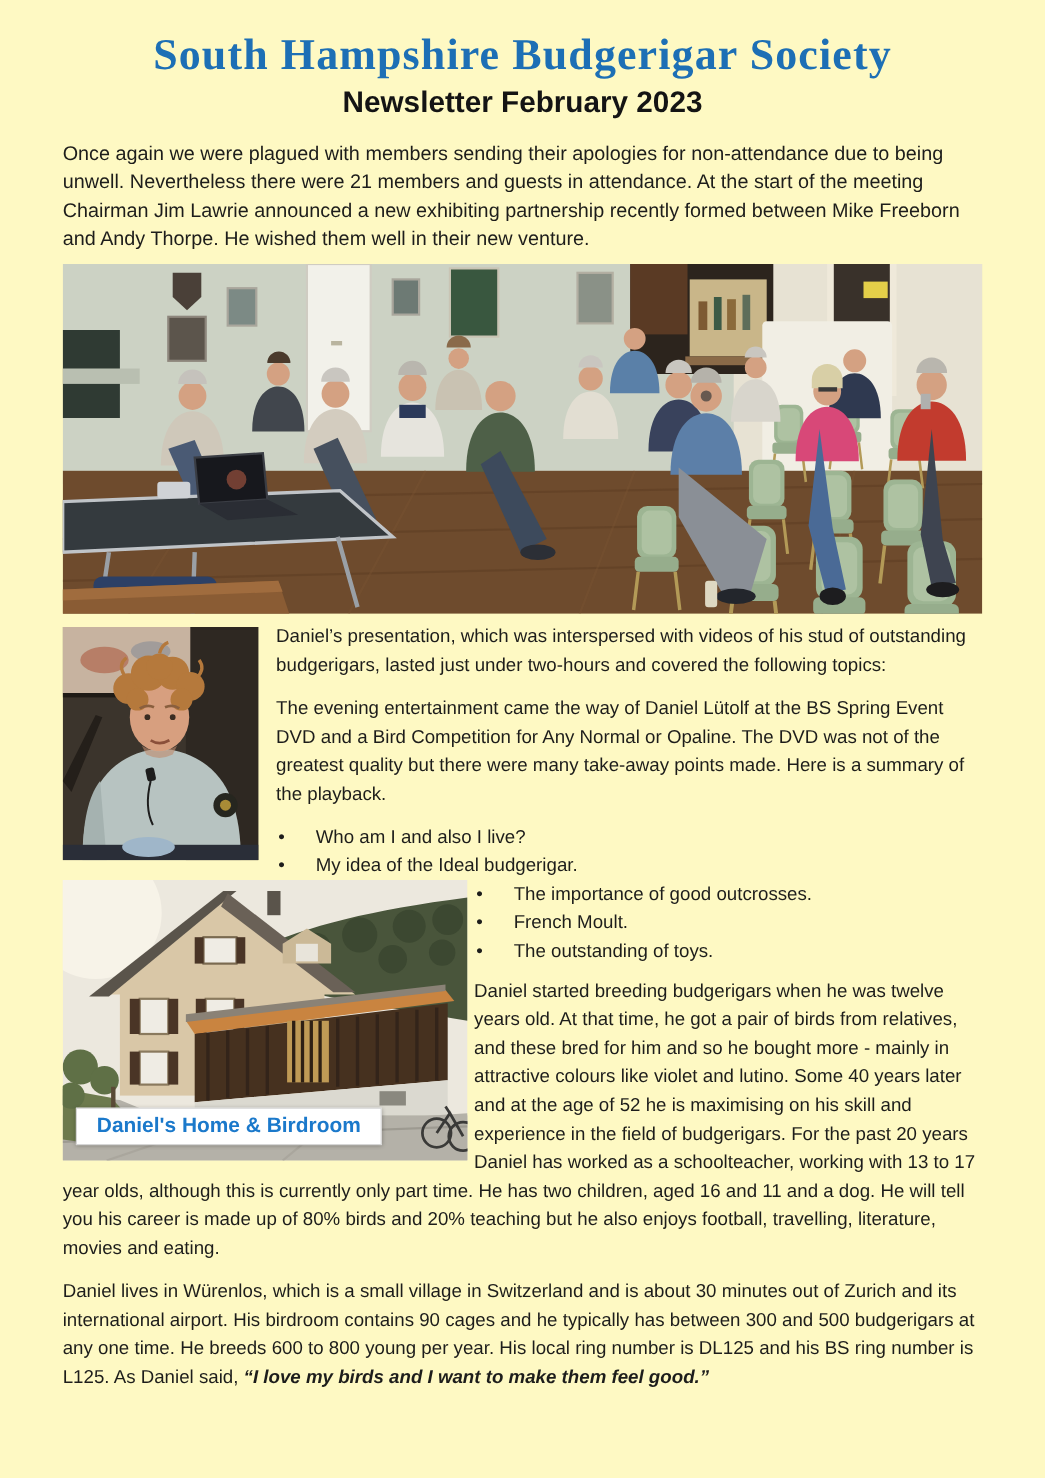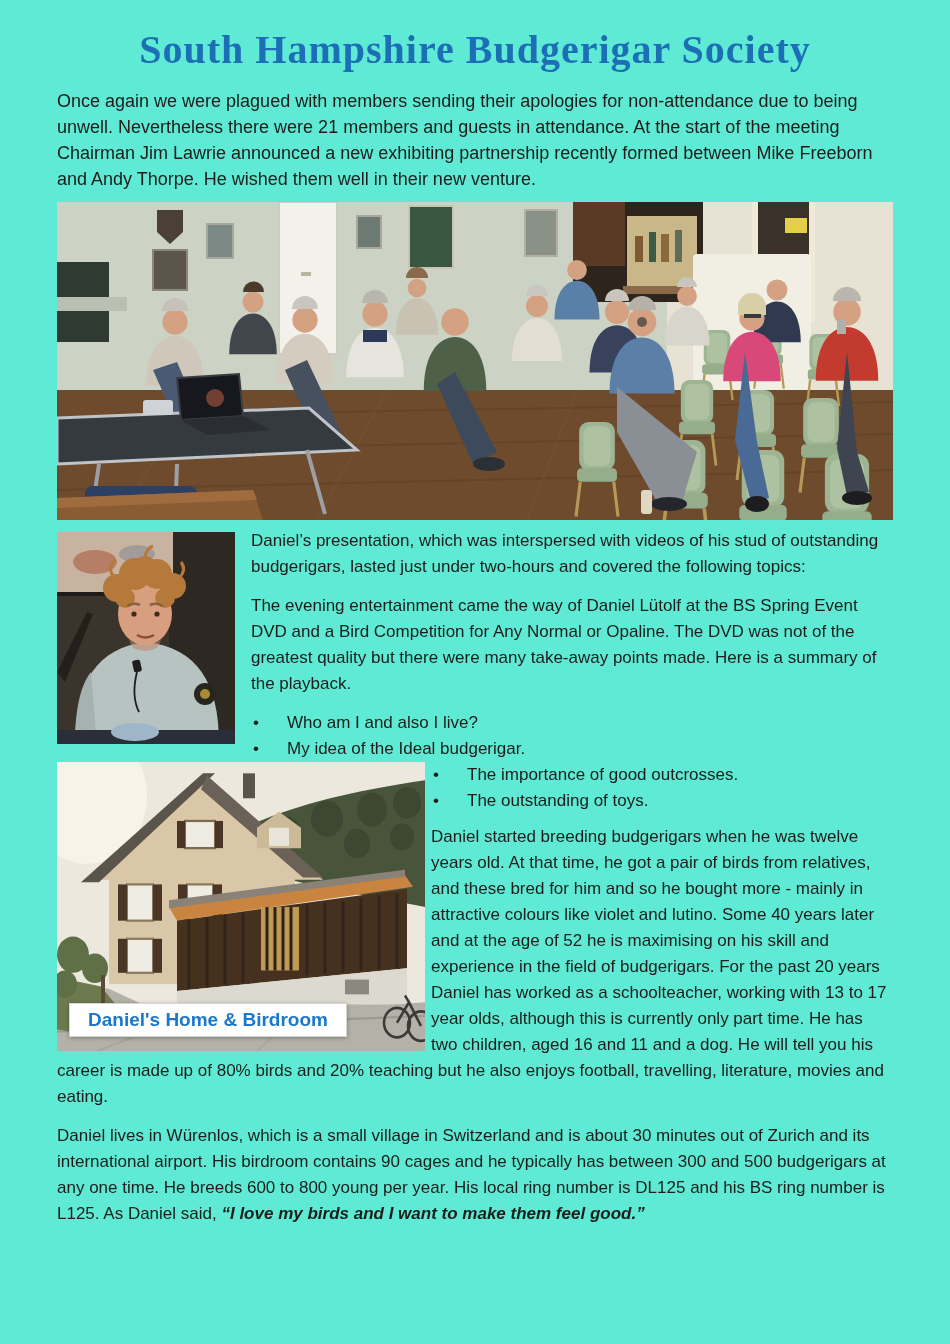--- a/index.html
+++ b/index.html
@@ -1,57 +1,58 @@
 <!DOCTYPE html>
 <html><head>
 <meta charset="utf-8">
 <style>
   html,body{margin:0;padding:0;background:#ffffff;}
   .page{
     width:950px;height:1344px;box-sizing:border-box;
     padding:28px 57px 0 57px;margin:0 auto;position:relative;overflow:hidden;
-    background:#5eead4;color:#1d1d1b;
+    background:#fef9c3;color:#1d1d1b;
     font-family:"Liberation Sans",sans-serif;
   }
   .newsletter-header{text-align:center;}
   .society-title{
     margin:0;font-family:"Liberation Serif",serif;font-weight:700;
     font-size:40px;line-height:44px;color:#1d6fb5;letter-spacing:1px;
   }
   .newsletter-subtitle{
     margin:4px 0 0 0;font-size:27px;line-height:34px;font-weight:700;color:#141414;
   }
   .intro-paragraph{font-size:18px;line-height:26px;margin:16px 0 10px 0;}
   figure{margin:0;padding:0;}
   .meeting-photo{width:836px;height:318px;margin:0 0 8px 0;}
   .section-heading{font-size:21px;line-height:26px;font-weight:700;color:#141414;margin:0 0 14px 0;}
   .article{font-size:17px;line-height:26px;}
   .article p{margin:0 0 13px 0;}
   .daniel-photo{float:left;width:178px;height:212px;margin:4px 16px 0 0;}
-  .house-photo{float:left;clear:left;width:368px;height:289px;margin:0 6px 4px 0;position:relative;}
+  .house-photo{float:left;clear:left;width:368px;height:255px;margin:0 6px 4px 0;position:relative;}
   ul.topics{list-style:none;margin:0;padding:0;}
   ul.topics li{position:relative;padding-left:36px;overflow:hidden;}
   ul.topics li::before{content:"\2022";position:absolute;left:2px;top:0;}
   ul.topics-2{margin-left:369px;margin-bottom:10px;}
   .closing-quote{font-weight:700;font-style:italic;}
   .house-caption{
     position:absolute;left:12px;bottom:14px;background:#ffffff;
     border:1px solid #d6d6d6;box-shadow:0 1px 4px rgba(0,0,0,.3);
     color:#1b79cb;font-weight:700;font-size:19px;line-height:22px;padding:5px 18px;
     white-space:nowrap;
   }
   svg{display:block;width:100%;height:100%;}
 </style>
 </head>
 <body>
 
 <div class="page">
 
   <header class="newsletter-header">
     <h1 class="society-title"><span>South Hampshire Budgerigar Society</span><br></h1>
+    <h2 class="newsletter-subtitle">Newsletter February 2023</h2>
   </header>
 
   <p class="intro-paragraph">Once again we were plagued with members sending their apologies for non-attendance due to being unwell. Nevertheless there were 21 members and guests in attendance. At the start of the meeting Chairman Jim Lawrie announced a new exhibiting partnership recently formed between Mike Freeborn and Andy Thorpe. He wished them well in their new venture.</p>
 
   <figure class="meeting-photo">
     <svg viewBox="0 0 836 318" preserveAspectRatio="none">
       <defs>
         <g id="chair">
           <rect x="-17" y="0" width="34" height="46" rx="9" fill="#9db593"></rect>
           <rect x="-13" y="4" width="26" height="38" rx="7" fill="#aec2a2"></rect>
@@ -309,20 +310,21 @@
           <circle cx="340" cy="230" r="13"></circle>
             <circle cx="364" cy="233" r="13"></circle>
           <path d="M340,230 L352,212 L364,233 M352,212 L348,206"></path>
         </g>
       </svg>
       <figcaption class="house-caption">Daniel's Home &amp; Birdroom</figcaption>
     </figure>
 
     <ul class="topics topics-2">
         <li>The importance of good outcrosses.</li>
+        <li>French Moult.</li>
         <li>The outstanding of toys.</li>
       </ul>
 
     <p>Daniel started breeding budgerigars when he was twelve years old. At that time, he got a pair of birds from relatives, and these bred for him and so he bought more - mainly in attractive colours like violet and lutino. Some 40 years later and at the age of 52 he is maximising on his skill and experience in the field of budgerigars. For the past 20 years Daniel has worked as a schoolteacher, working with 13 to 17 year olds, although this is currently only part time. He has two children, aged 16 and 11 and a dog. He will tell you his career is made up of 80% birds and 20% teaching but he also enjoys football, travelling, literature, movies and eating.</p>
 
     <p><span>Daniel lives in Würenlos, which is a small village in Switzerland and is about 30 minutes out of Zurich and its international airport. His birdroom contains 90 cages and he typically has between 300 and 500 budgerigars at any one time. He breeds 600 to 800 young per year. His local ring number is DL125 and his BS ring number is L125. As Daniel said, </span><span class="closing-quote">“I love my birds and I want to make them feel good.”</span></p>
 
   </div>
 </div>
 

